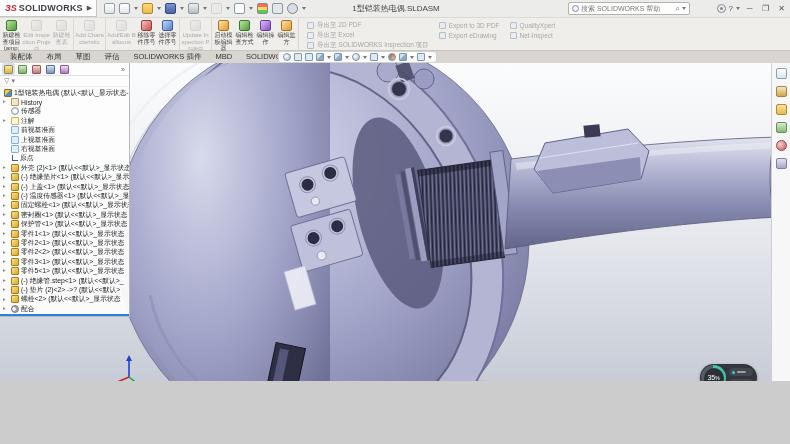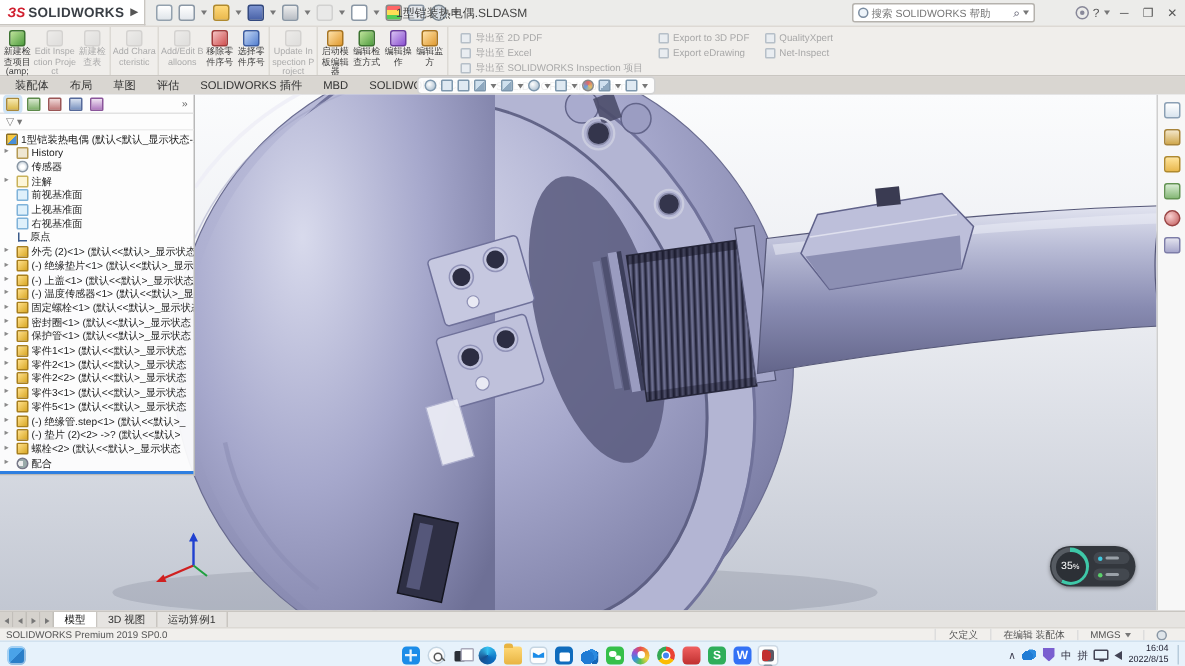--- a/index.html
+++ b/index.html
@@ -1,39 +1,39 @@
 <!DOCTYPE html>
 <html><head>
 <meta charset="utf-8">
 <style>
   *{margin:0;padding:0;box-sizing:border-box}
   html,body{width:790px;height:444px;overflow:hidden;background:#ccc}
   body{font-family:"Liberation Sans","DejaVu Sans",sans-serif}
-  #app{position:relative;width:790px;height:444px;background:#ecebe8;overflow:hidden}
+  #app{position:relative;width:790px;height:381px;background:#ecebe8;overflow:hidden}
 
   
   .titlebar{position:absolute;top:0;left:0;right:0;height:18px;background:#ececea;border-bottom:1px solid #ddd9d4}
   .logo{position:absolute;left:0;top:0;width:97px;height:17px;background:#fff;border-right:1px solid #c9c6c1;border-bottom:1px solid #c9c6c1;display:flex;align-items:center;padding-left:5px}
   .logo-mark{color:#d11f2f;font-weight:bold;font-style:italic;font-size:9px;margin-right:2px}
   .logo-text{color:#3a3f45;font-weight:bold;font-size:9px;letter-spacing:.2px}
   .logo-arr{color:#555;font-size:7px;margin-left:4px}
   .qa{position:absolute;left:104px;top:3px;display:flex;gap:4px;align-items:center}
   .qi{width:11px;height:11px;border-radius:2px;display:inline-block}
   .qi.home{background:linear-gradient(#fff,#dfe5ea);border:1px solid #93a1ae}
   .qi.doc{background:linear-gradient(#fff,#e3e7ec);border:1px solid #8a97a5}
   .qi.folder{background:linear-gradient(#ffd978,#eab94e);border:1px solid #b08a2e}
   .qi.save{background:linear-gradient(#7d94d0,#4a63a8);border:1px solid #33497e}
   .qi.print{background:linear-gradient(#eee,#b9bec5);border:1px solid #8a97a5}
   .qi.undo{background:#e7e7e7;border:1px solid #bbb;opacity:.55}
   .qi.select{background:#fff;border:1px solid #8a97a5}
   .qi.rebuild{background:linear-gradient(#f66 0 33%,#fd5 33% 66%,#5c5 66%);border:1px solid #888}
   .qi.props{background:#e3e6ea;border:1px solid #8a97a5}
   .qi.options{background:#d7dde3;border-radius:50%;border:1px solid #79858f}
   .caret{width:0;height:0;border-left:2.5px solid transparent;border-right:2.5px solid transparent;border-top:3px solid #777;display:inline-block}
-  .doc-title{position:absolute;left:264px;right:250px;top:3px;font-size:8px;color:#444;white-space:nowrap}
+  .doc-title{position:absolute;left:252px;right:250px;top:3px;text-align:center;font-size:8px;color:#444;white-space:nowrap}
   .search{position:absolute;right:100px;top:2px;width:122px;height:13px;background:#fff;border:1px solid #b5b2ad;border-radius:2px;display:flex;align-items:center;font-size:7px;color:#777;padding:0 3px;gap:2px}
   .search .sdot{width:7px;height:7px;border-radius:50%;border:1px solid #7a8ca0;background:#eef4fa;flex:none}
   .search .stext{flex:1;white-space:nowrap;overflow:hidden}
   .search .smag{color:#556;font-size:8px}
   .tright{position:absolute;right:2px;top:2px;display:flex;align-items:center;gap:3px}
   .person{width:9px;height:9px;border:1px solid #889;border-radius:50%;position:relative}
   .person::after{content:"";position:absolute;left:2px;top:2px;width:3px;height:3px;border-radius:50%;background:#889}
   .wbtn{width:13px;text-align:center;font-size:8px;color:#555;line-height:13px}
   .helpq{font-size:8px;color:#555}
 

